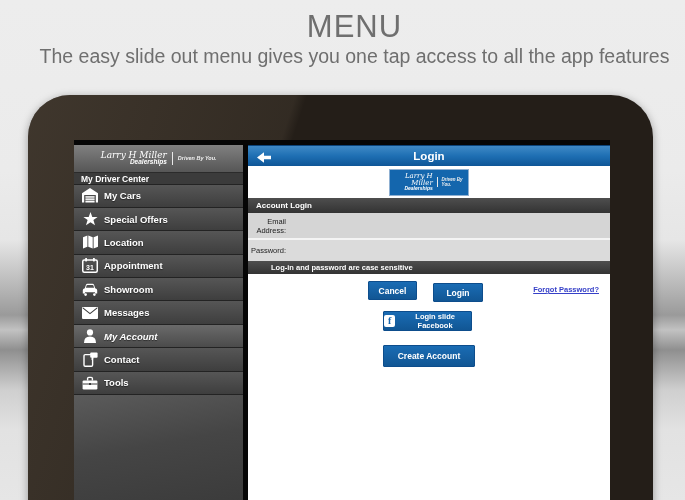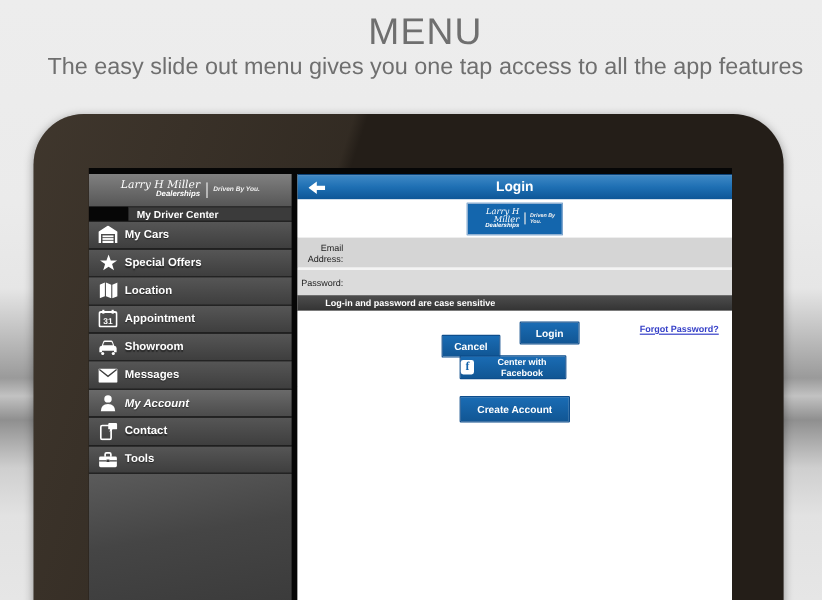--- a/index.html
+++ b/index.html
@@ -47,21 +47,21 @@
     height:26.5px; background:linear-gradient(180deg,#808080,#565656);
     display:flex; align-items:center; justify-content:center; gap:5px;
   }
   .lhm-left { text-align:right; line-height:1; }
   .lhm-script { font-family:"DejaVu Serif", serif; font-style:italic; font-size:9px; color:#fff; display:block; }
   .lhm-name { font-size:6.5px; font-weight:bold; font-style:italic; color:#fff; display:block; margin-top:-1px; }
   .lhm-div { width:1px; height:13px; background:#e9e9e9; }
   .lhm-tag { font-size:5.5px; font-style:italic; font-weight:bold; color:#f0f0f0; }
   .side-head {
     height:12px; background:#3b3b3b; border-top:1px solid #2b2b2b;
-    color:#fff; font-size:8.5px; font-weight:bold; line-height:12px; padding-left:7px;margin-left:33px;
+    color:#fff; font-size:8.5px; font-weight:bold; line-height:12px; padding-left:7px;
   }
   .side-item {
     height:23.4px; display:flex; align-items:center;
     border-top:1px solid #232323;
     background:linear-gradient(180deg,#565656,#3e3e3e);
   }
   .side-item.sel { background:linear-gradient(180deg,#6a6a6a,#4b4b4b);font-style:italic; }
   .side-ic { width:16px; margin:0 6px 0 8px; display:flex; align-items:center; justify-content:center; }
   .side-label { color:#fff; font-size:9.5px; font-weight:bold; text-shadow:0 1px 1px rgba(0,0,0,.5); }
   .side-fill { flex:1; border-top:1px solid #232323;
@@ -99,21 +99,21 @@
   .lg-field .flabel { width:38px; text-align:right; font-size:7.5px; color:#1c1c1c; }
   .lg-sep { height:2px; background:#f4f4f4; }
   .lg-actions { height:63px; position:relative; background:#fff; }
   .btn {
     background:linear-gradient(180deg,#1a6cb4,#115694);
     border:1px solid #0d4d8c; color:#fff; font-weight:bold;
     font-family:"Liberation Sans", sans-serif;
     display:flex; align-items:center; justify-content:center;
     border-radius:1px; cursor:pointer;
   }
-  .btn-cancel { position:absolute; left:120px; top:20px; width:49px; height:19px; font-size:8.5px; }
+  .btn-cancel { position:absolute; left:120px; top:7px; width:49px; height:19px; font-size:8.5px; }
   .btn-login  { position:absolute; left:185px; top:9px; width:50px; height:19px; font-size:8.5px; }
   .forgot {
     position:absolute; right:11px; top:11px;
     font-size:7.5px; font-weight:bold; color:#3640c8; text-decoration:underline;text-align:center;
   }
   .btn-fb { position:absolute; left:135px; top:37px; width:89px; height:20px; font-size:7.5px; gap:4px; }
   .fb-ic {
     width:12px; height:12px; background:#fff; border-radius:2px;
     color:#1565ad; font-size:10px; font-weight:bold; line-height:12px; text-align:center;
     font-family:"Liberation Serif", serif;
@@ -265,40 +265,41 @@
             <div class="lg-badge">
               <span class="lhm-left">
                 <span class="lhm-script">Larry H Miller</span>
                 <span class="lhm-name">Dealerships</span>
               </span>
               <span class="lhm-div"></span>
               <span class="lhm-tag">Driven By You.</span>
             </div>
           </div>
 
+          <div class="lg-bar bar-account">Account Login</div>
 
           <div class="lg-field field-email">
             <span class="flabel">Email Address:</span>
             <span class="fvalue"></span>
           </div>
           <div class="lg-sep"></div>
           <div class="lg-field field-pass">
             <span class="flabel">Password:</span>
             <span class="fvalue"></span>
           </div>
 
           <div class="lg-bar bar-note">Log-in and password are case sensitive</div>
 
           <div class="lg-actions">
             <button class="btn btn-cancel">Cancel</button>
             <button class="btn btn-login">Login</button>
             <a class="forgot">Forgot Password?</a>
             <button class="btn btn-fb">
               <span class="fb-ic">f</span>
-              <span>Center with Facebook</span>
+              <span>Login slide Facebook</span>
             </button>
           </div>
 
 
           <div class="lg-create">
             <button class="btn btn-create">Create Account</button>
           </div>
 
         </section>
       </div>

